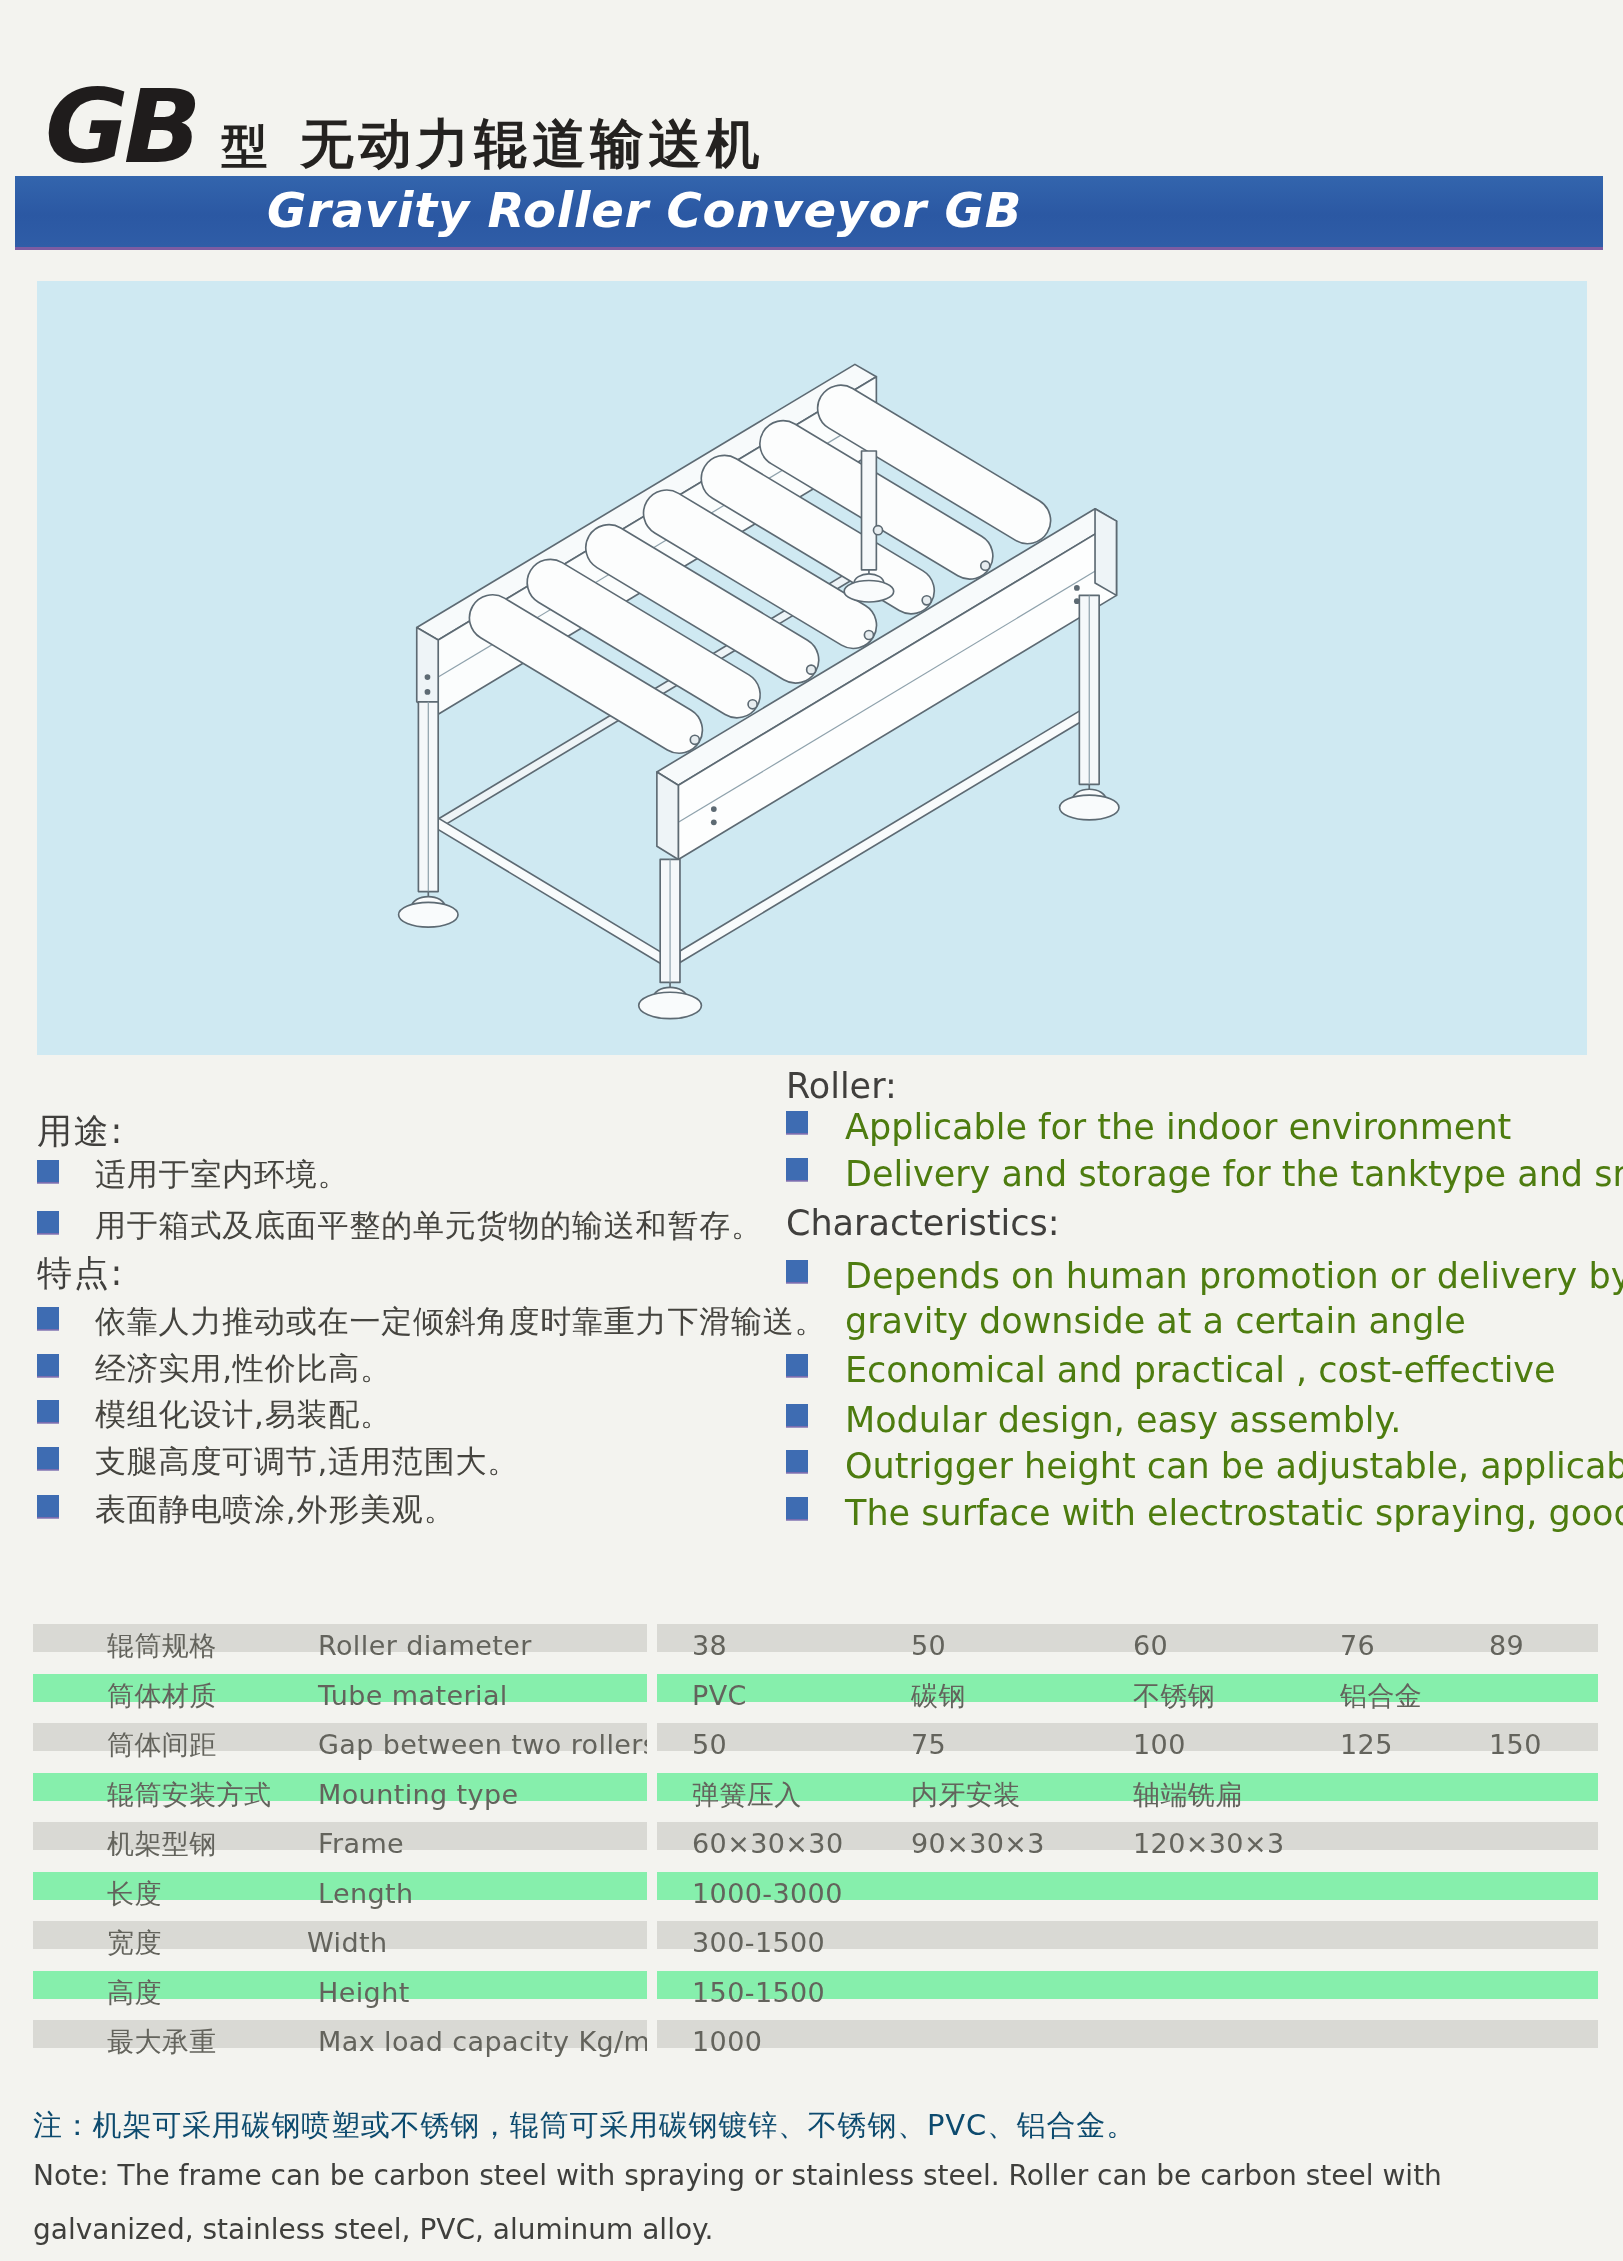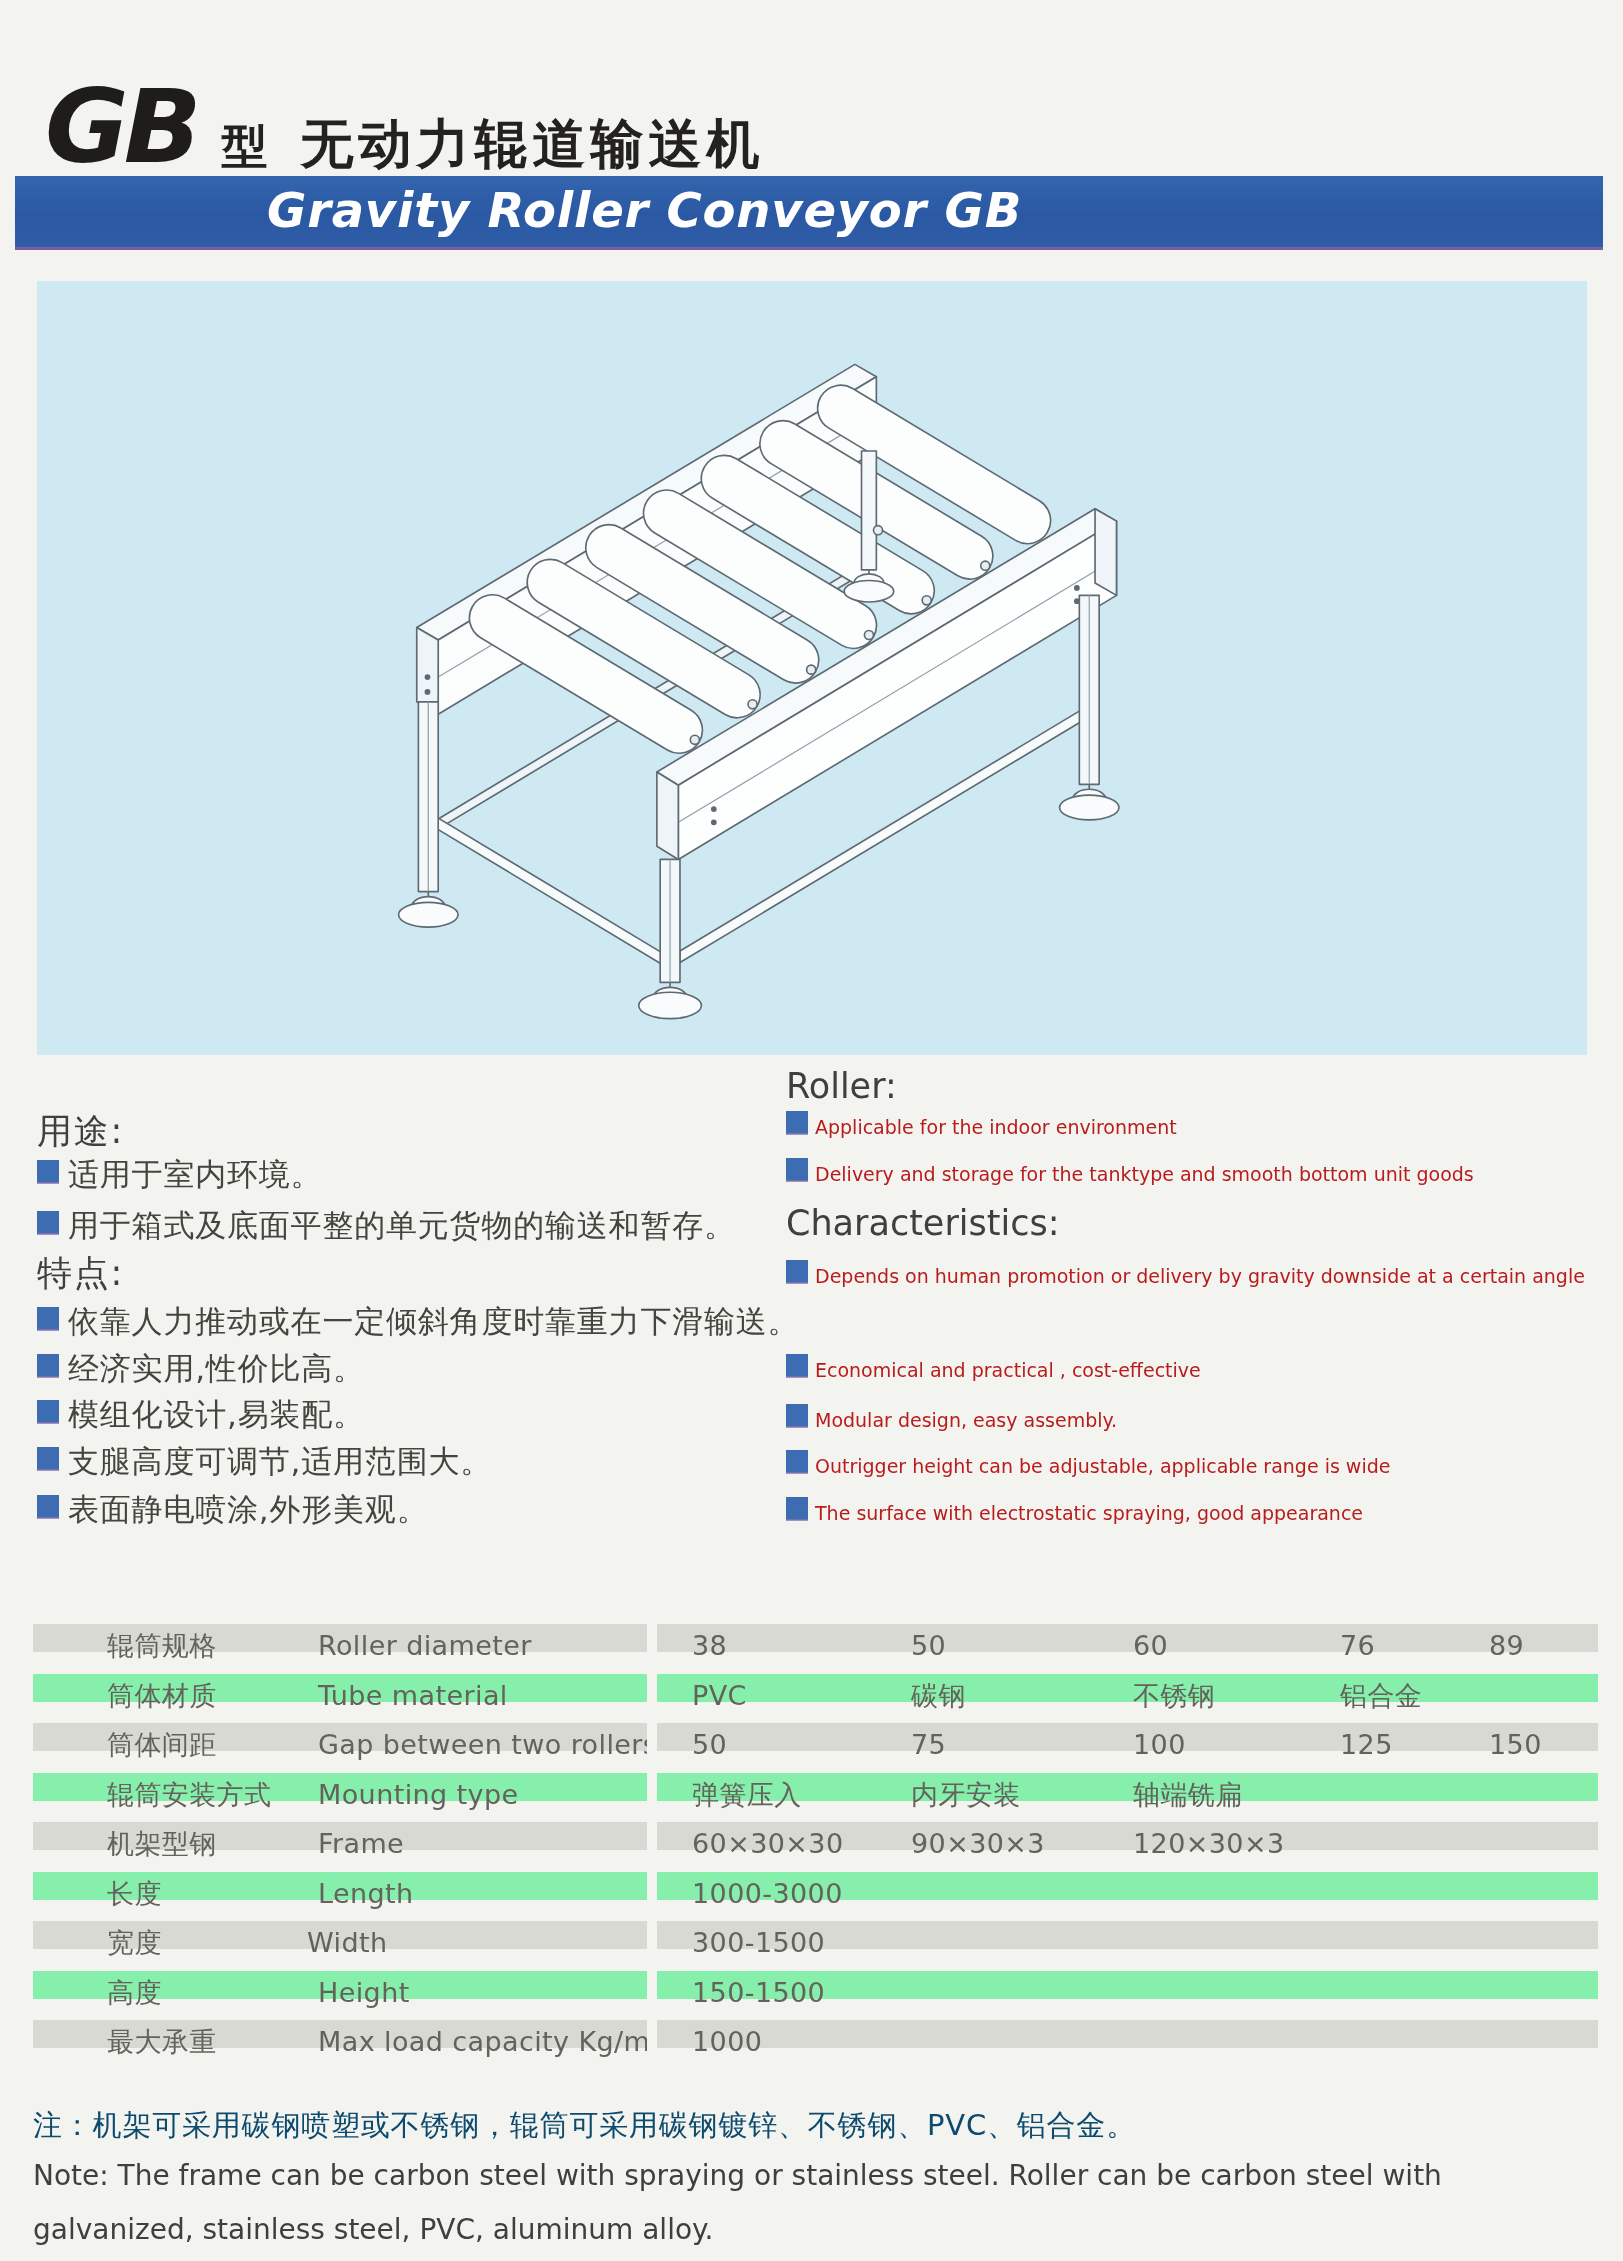--- a/index.html
+++ b/index.html
@@ -22,22 +22,22 @@
     font-style:italic;font-weight:bold;font-size:48px;color:#ffffff;letter-spacing:0.8px;white-space:nowrap;}
   
   .illu{position:absolute;left:37px;top:281px;width:1550px;height:774px;background:#cfe9f2;}
   .illu svg{position:absolute;left:0;top:0;width:100%;height:100%;}
   
   .hline{position:absolute;white-space:nowrap;color:#403f3d;}
   .hline.zh{font-size:35px;letter-spacing:1.7px;}
   .hline.en{font-size:35px;}
   .li{position:absolute;display:flex;align-items:flex-start;}
   .li .sq{flex:none;width:22px;height:22px;background:#3e6cb2;margin-top:5.8px;box-shadow:0 1.7px 0 #7a6db0;}
-  .li.zh .t{margin-left:9px;font-size:31px;color:#45443f;letter-spacing:0.8px;white-space:nowrap;}
-  .li.en .t{margin-left:7px;font-size:19px;color:#b91c1c;line-height:45px;white-space:nowrap;}
+  .li.zh .t{margin-left:36px;font-size:31px;color:#45443f;letter-spacing:0.8px;white-space:nowrap;}
+  .li.en .t{margin-left:37px;font-size:35px;color:#4d7c0f;line-height:45px;white-space:nowrap;}
   .li.en.wrap .t{white-space:normal;width:817px;}
   
   .spec{position:absolute;left:33px;top:1624px;width:1565px;height:439px;}
   .trow{position:absolute;left:0;width:100%;height:28px;line-height:43px;}
   .trow.odd{background:#d9d9d4;}
   .trow.even{background:#86efac;}
   .trow span{position:absolute;top:0;font-size:27px;color:#63635c;white-space:nowrap;letter-spacing:0.4px;}
   .tdivider{position:absolute;left:614px;top:0;width:10px;height:100%;background:#f3f3ef;}
   
   .note-zh{position:absolute;left:33px;top:2106px;font-size:29px;color:#0c4a6e;letter-spacing:0.8px;white-space:nowrap;}

